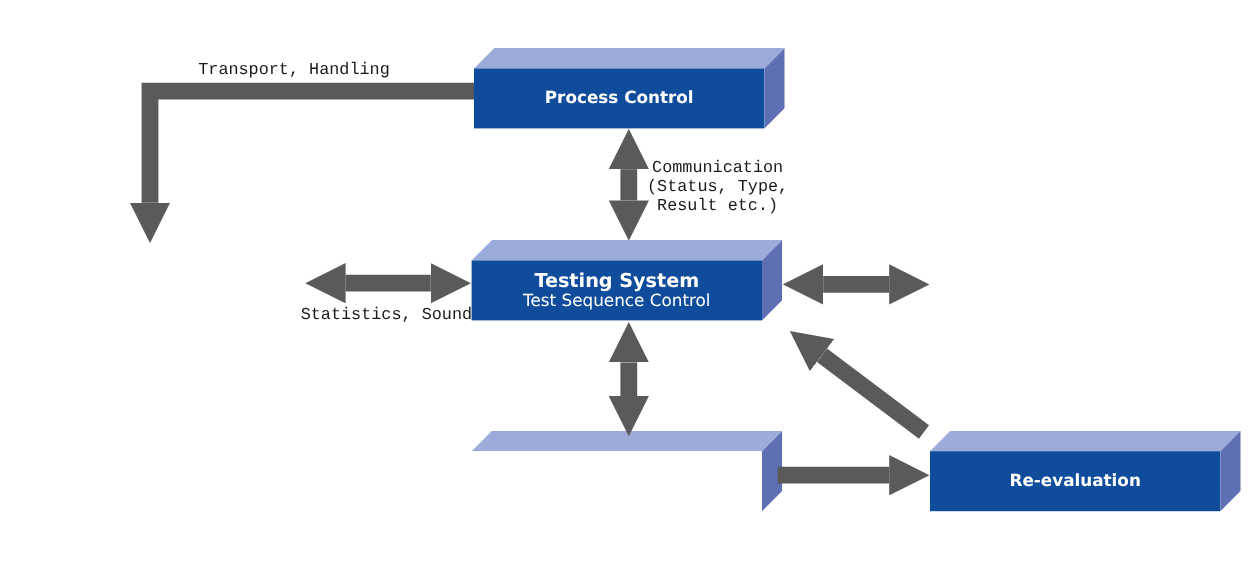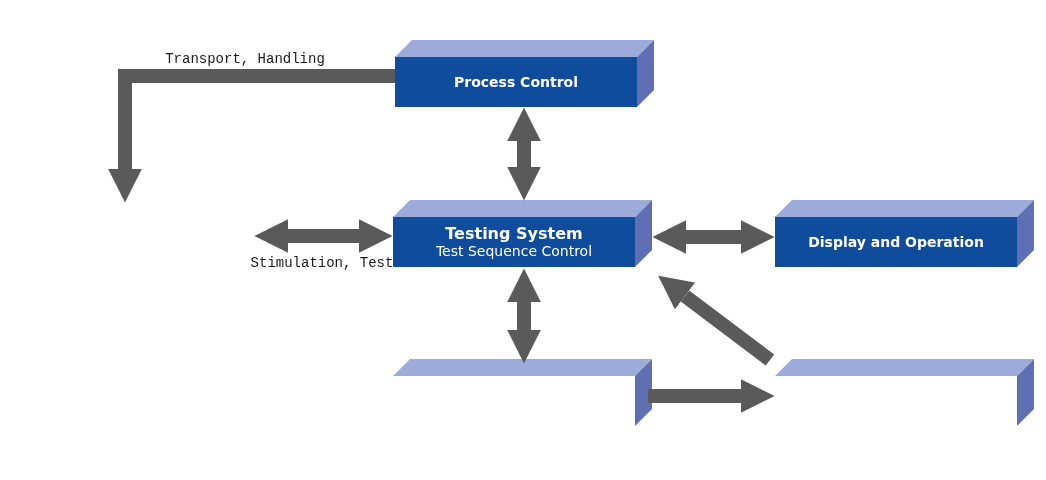--- a/index.html
+++ b/index.html
@@ -109,49 +109,48 @@
 
   <div class="box3d" style="--w:242px; --h:50px; left:393px; top:200px;">
     <div class="face top"></div>
     <div class="face side"></div>
     <div class="face front">
       <div class="box-title big">Testing System</div>
       <div class="box-subtitle">Test Sequence Control</div>
     </div>
   </div>
 
-  <div class="box3d" style="--w:242px; --h:50px; left:775px; top:200px;">
-    <div class="face top"></div>
-    <div class="face side"></div>
-    <div class="face front">
-      <div class="box-title">Display and Operation</div>
-    </div>
-  </div>
 
   <div class="box3d" style="--w:242px; --h:50px; left:393px; top:359px;">
     <div class="face top"></div>
     <div class="face side"></div>
   </div>
 
   <div class="box3d" style="--w:242px; --h:50px; left:775px; top:359px;">
     <div class="face top"></div>
     <div class="face side"></div>
+    <div class="face front">
+      <div class="box-title">Re-evaluation</div>
+    </div>
   </div>
 
   <svg class="arrows" viewBox="0 0 1046 480">
     <defs>
       <marker id="ah" viewBox="0 0 10 10" refX="0" refY="5" markerWidth="2.4" markerHeight="2.4" markerUnits="strokeWidth" orient="auto-start-reverse">
         <path class="ah-fill" d="M0,0 L10,5 L0,10 Z"></path>
       </marker>
     </defs>
     <path class="arrow" d="M395 76 L125 76 L125 169" marker-end="url(#ah)"></path>
     <path class="arrow" d="M524 141 L524 167" marker-start="url(#ah)" marker-end="url(#ah)"></path>
     <path class="arrow" d="M288 236 L359 236" marker-start="url(#ah)" marker-end="url(#ah)"></path>
     <path class="arrow" d="M686 237 L741 237" marker-start="url(#ah)" marker-end="url(#ah)"></path>
     <path class="arrow" d="M524 302 L524 330" marker-start="url(#ah)" marker-end="url(#ah)"></path>
     <path class="arrow" d="M648 396 L741 396" marker-end="url(#ah)"></path>
     <path class="arrow" d="M770 360 L685 296" marker-end="url(#ah)"></path>
   </svg>
 
   <div class="diagram-label" style="left:245px; top:59px;">Transport, Handling</div>
-  <div class="diagram-label" style="left:322px; top:263px;">Stimulation, Test</div>
+  <div class="diagram-label" style="left:598px; top:156px;">Communication
+(Status, Type,
+Result etc.)</div>
+  <div class="diagram-label" style="left:322px; top:263px;">Statistics, Sound</div>
 
 </div>
 
 </body></html>

